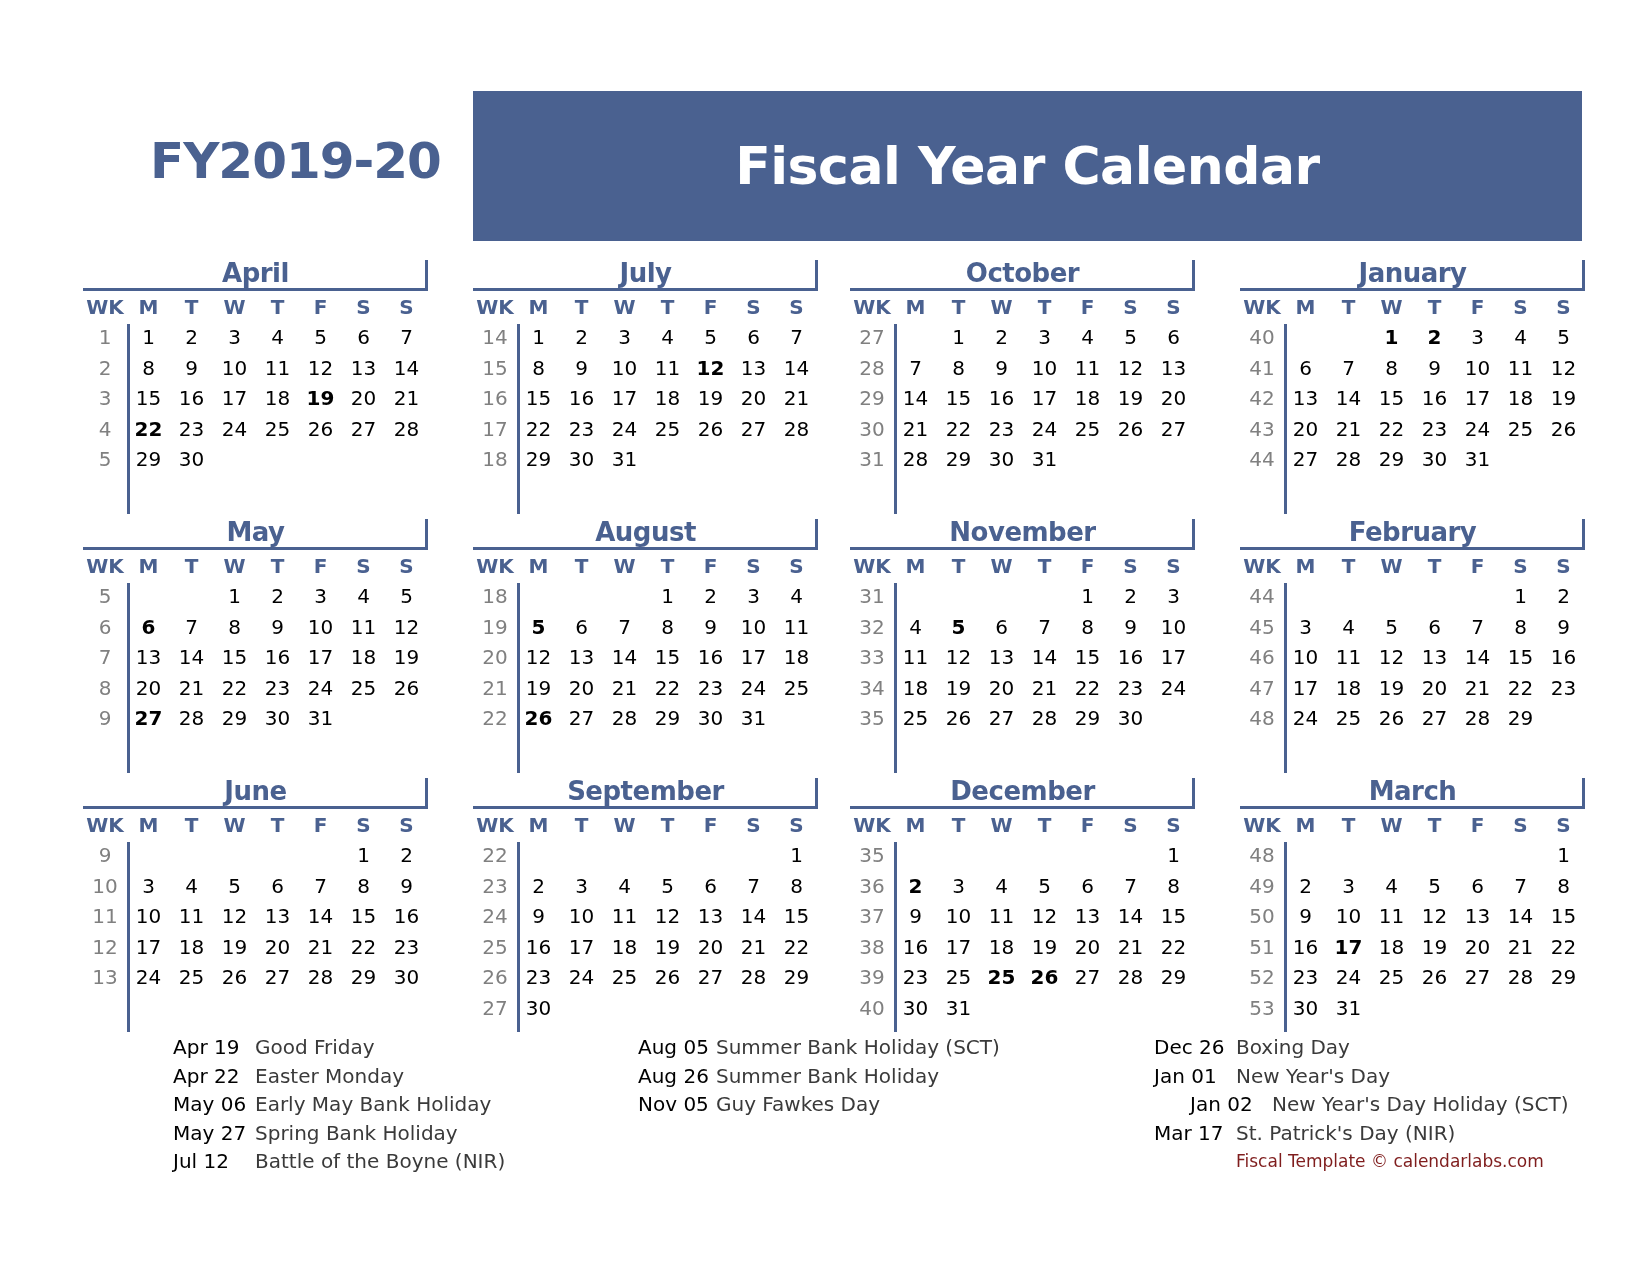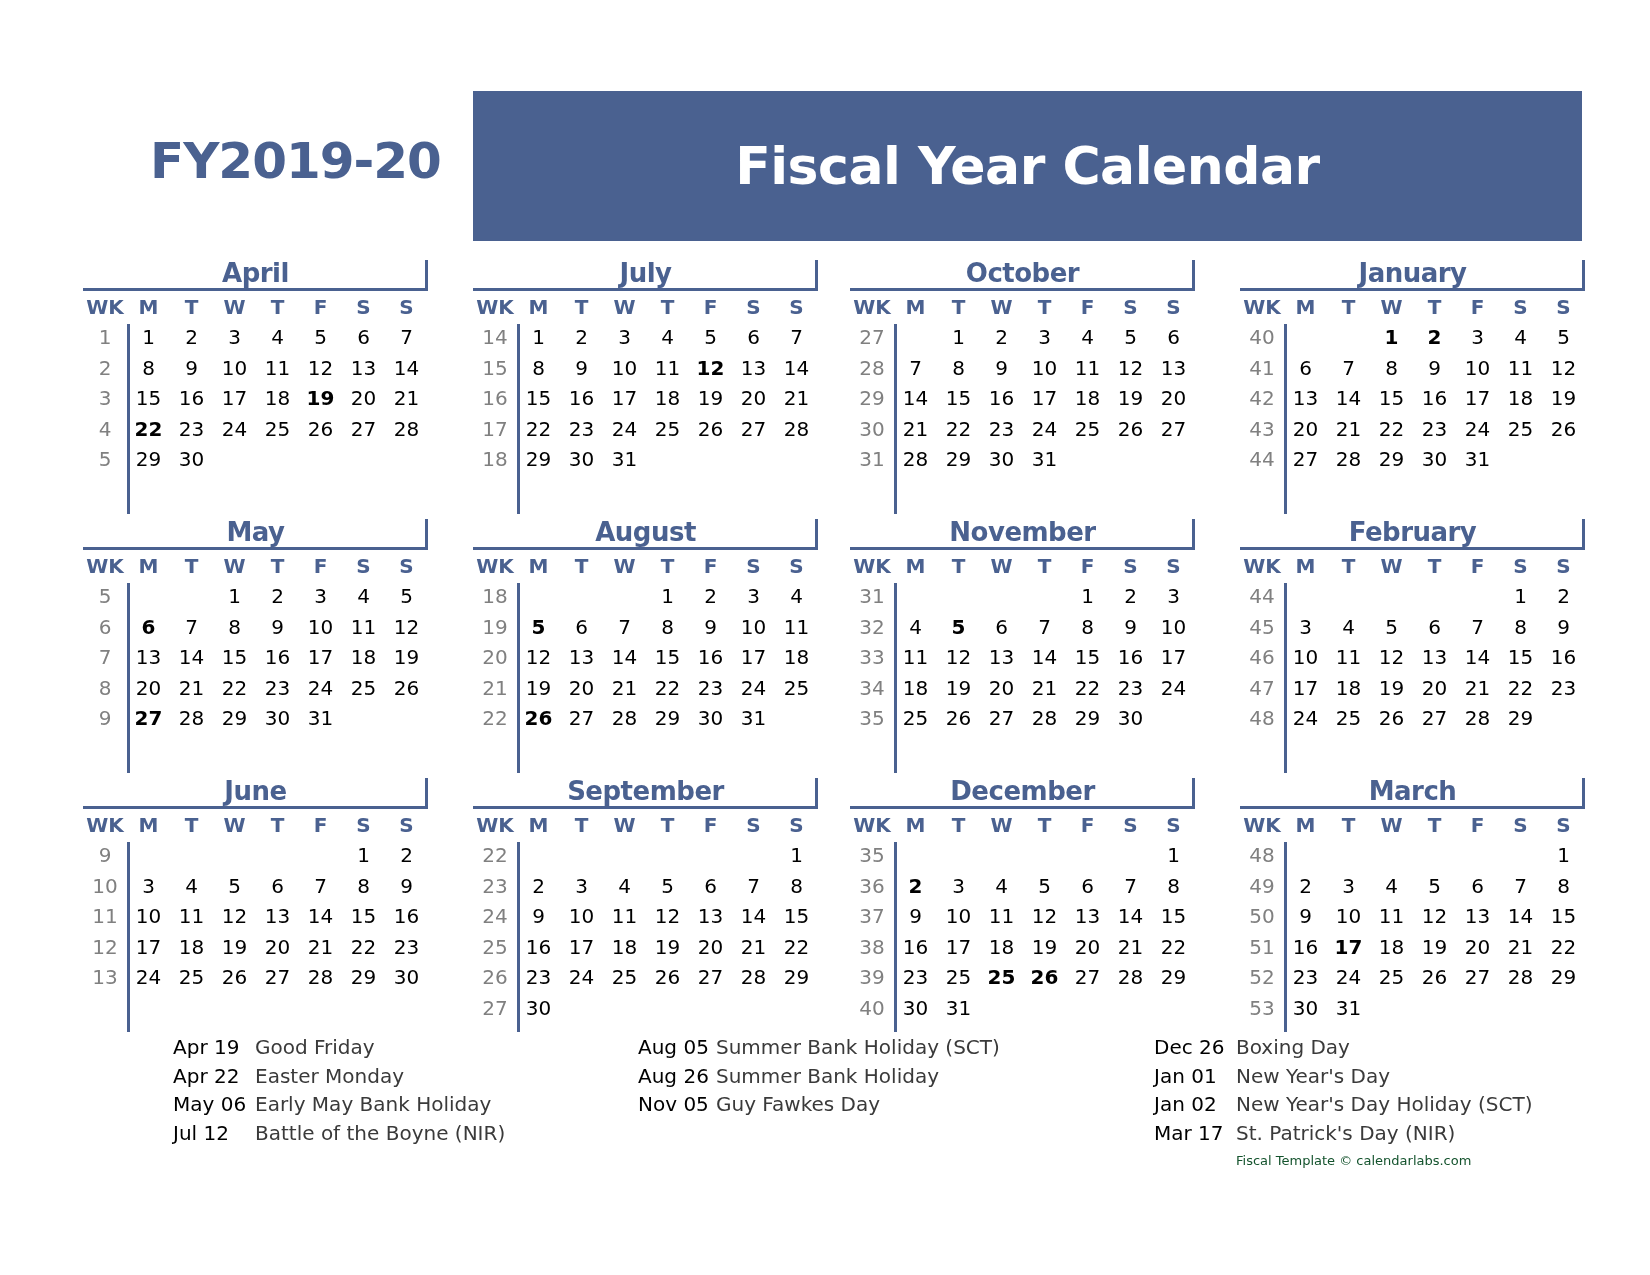--- a/index.html
+++ b/index.html
@@ -21,21 +21,21 @@
   .wk-rule { position: absolute; left: 44px; top: 66px; width: 3px; height: 190px; background: #4a6190; }
   .grid { position: absolute; left: 0; top: 64px; width: 345px; }
   .row { display: flex; height: 30.5px; }
   .cell { width: 43px; text-align: center; font-size: 20px; color: #000000; line-height: 30px; }
   .cell.wk { width: 44px; color: #808080; }
   .cell.bold { font-weight: bold; }
   .holidays { position: absolute; top: 1033px; font-size: 20px; line-height: 28.5px; }
   .hol-row { display: flex; white-space: nowrap; }
   .hol-date { color: #000000; }
   .hol-name { color: #3a3a3a; }
-  .credit { color: #14532d; font-size: 13px; }
+  .credit { color: #7f1d1d; font-size: 17px; }
 </style>
 </head>
 <body>
 
 <div class="fy-title">FY2019-20</div>
 <div class="banner">
   <span class="banner-title">Fiscal Year Calendar</span>
 </div>
 
 <div id="months-root">
@@ -984,20 +984,24 @@
     </div>
     <div class="hol-row">
       <span class="hol-date" style="width: 82px; display: inline-block;">Apr 22</span>
       <span class="hol-name">Easter Monday</span>
     </div>
     <div class="hol-row">
       <span class="hol-date" style="width: 82px; display: inline-block;">May 06</span>
       <span class="hol-name">Early May Bank Holiday</span>
     </div>
     <div class="hol-row">
+      <span class="hol-date" style="width: 82px; display: inline-block;">May 27</span>
+      <span class="hol-name">Spring Bank Holiday</span>
+    </div>
+    <div class="hol-row">
       <span class="hol-date" style="width: 82px; display: inline-block;">Jul 12</span>
       <span class="hol-name">Battle of the Boyne (NIR)</span>
     </div>
   </div>
 <div class="holidays" id="hol2" style="left:638px;">
     <div class="hol-row">
       <span class="hol-date" style="width: 78px; display: inline-block;">Aug 05</span>
       <span class="hol-name">Summer Bank Holiday (SCT)</span>
     </div>
     <div class="hol-row">
@@ -1012,21 +1016,21 @@
 <div class="holidays" id="hol3" style="left:1154px;">
     <div class="hol-row">
       <span class="hol-date" style="width: 82px; display: inline-block;">Dec 26</span>
       <span class="hol-name">Boxing Day</span>
     </div>
     <div class="hol-row">
       <span class="hol-date" style="width: 82px; display: inline-block;">Jan 01</span>
       <span class="hol-name">New Year's Day</span>
     </div>
     <div class="hol-row">
-      <span class="hol-date" style="width: 82px; display: inline-block;">Jan 02</span>
+      <span class="hol-date" style="width: 82px; display: inline-block; margin-left: 36px;">Jan 02</span>
       <span class="hol-name">New Year's Day Holiday (SCT)</span>
     </div>
     <div class="hol-row">
       <span class="hol-date" style="width: 82px; display: inline-block;">Mar 17</span>
       <span class="hol-name">St. Patrick's Day (NIR)</span>
     </div>
     <div class="hol-row credit" style="padding-left: 82px;">Fiscal Template © calendarlabs.com</div>
   </div>
 
 </body></html>

